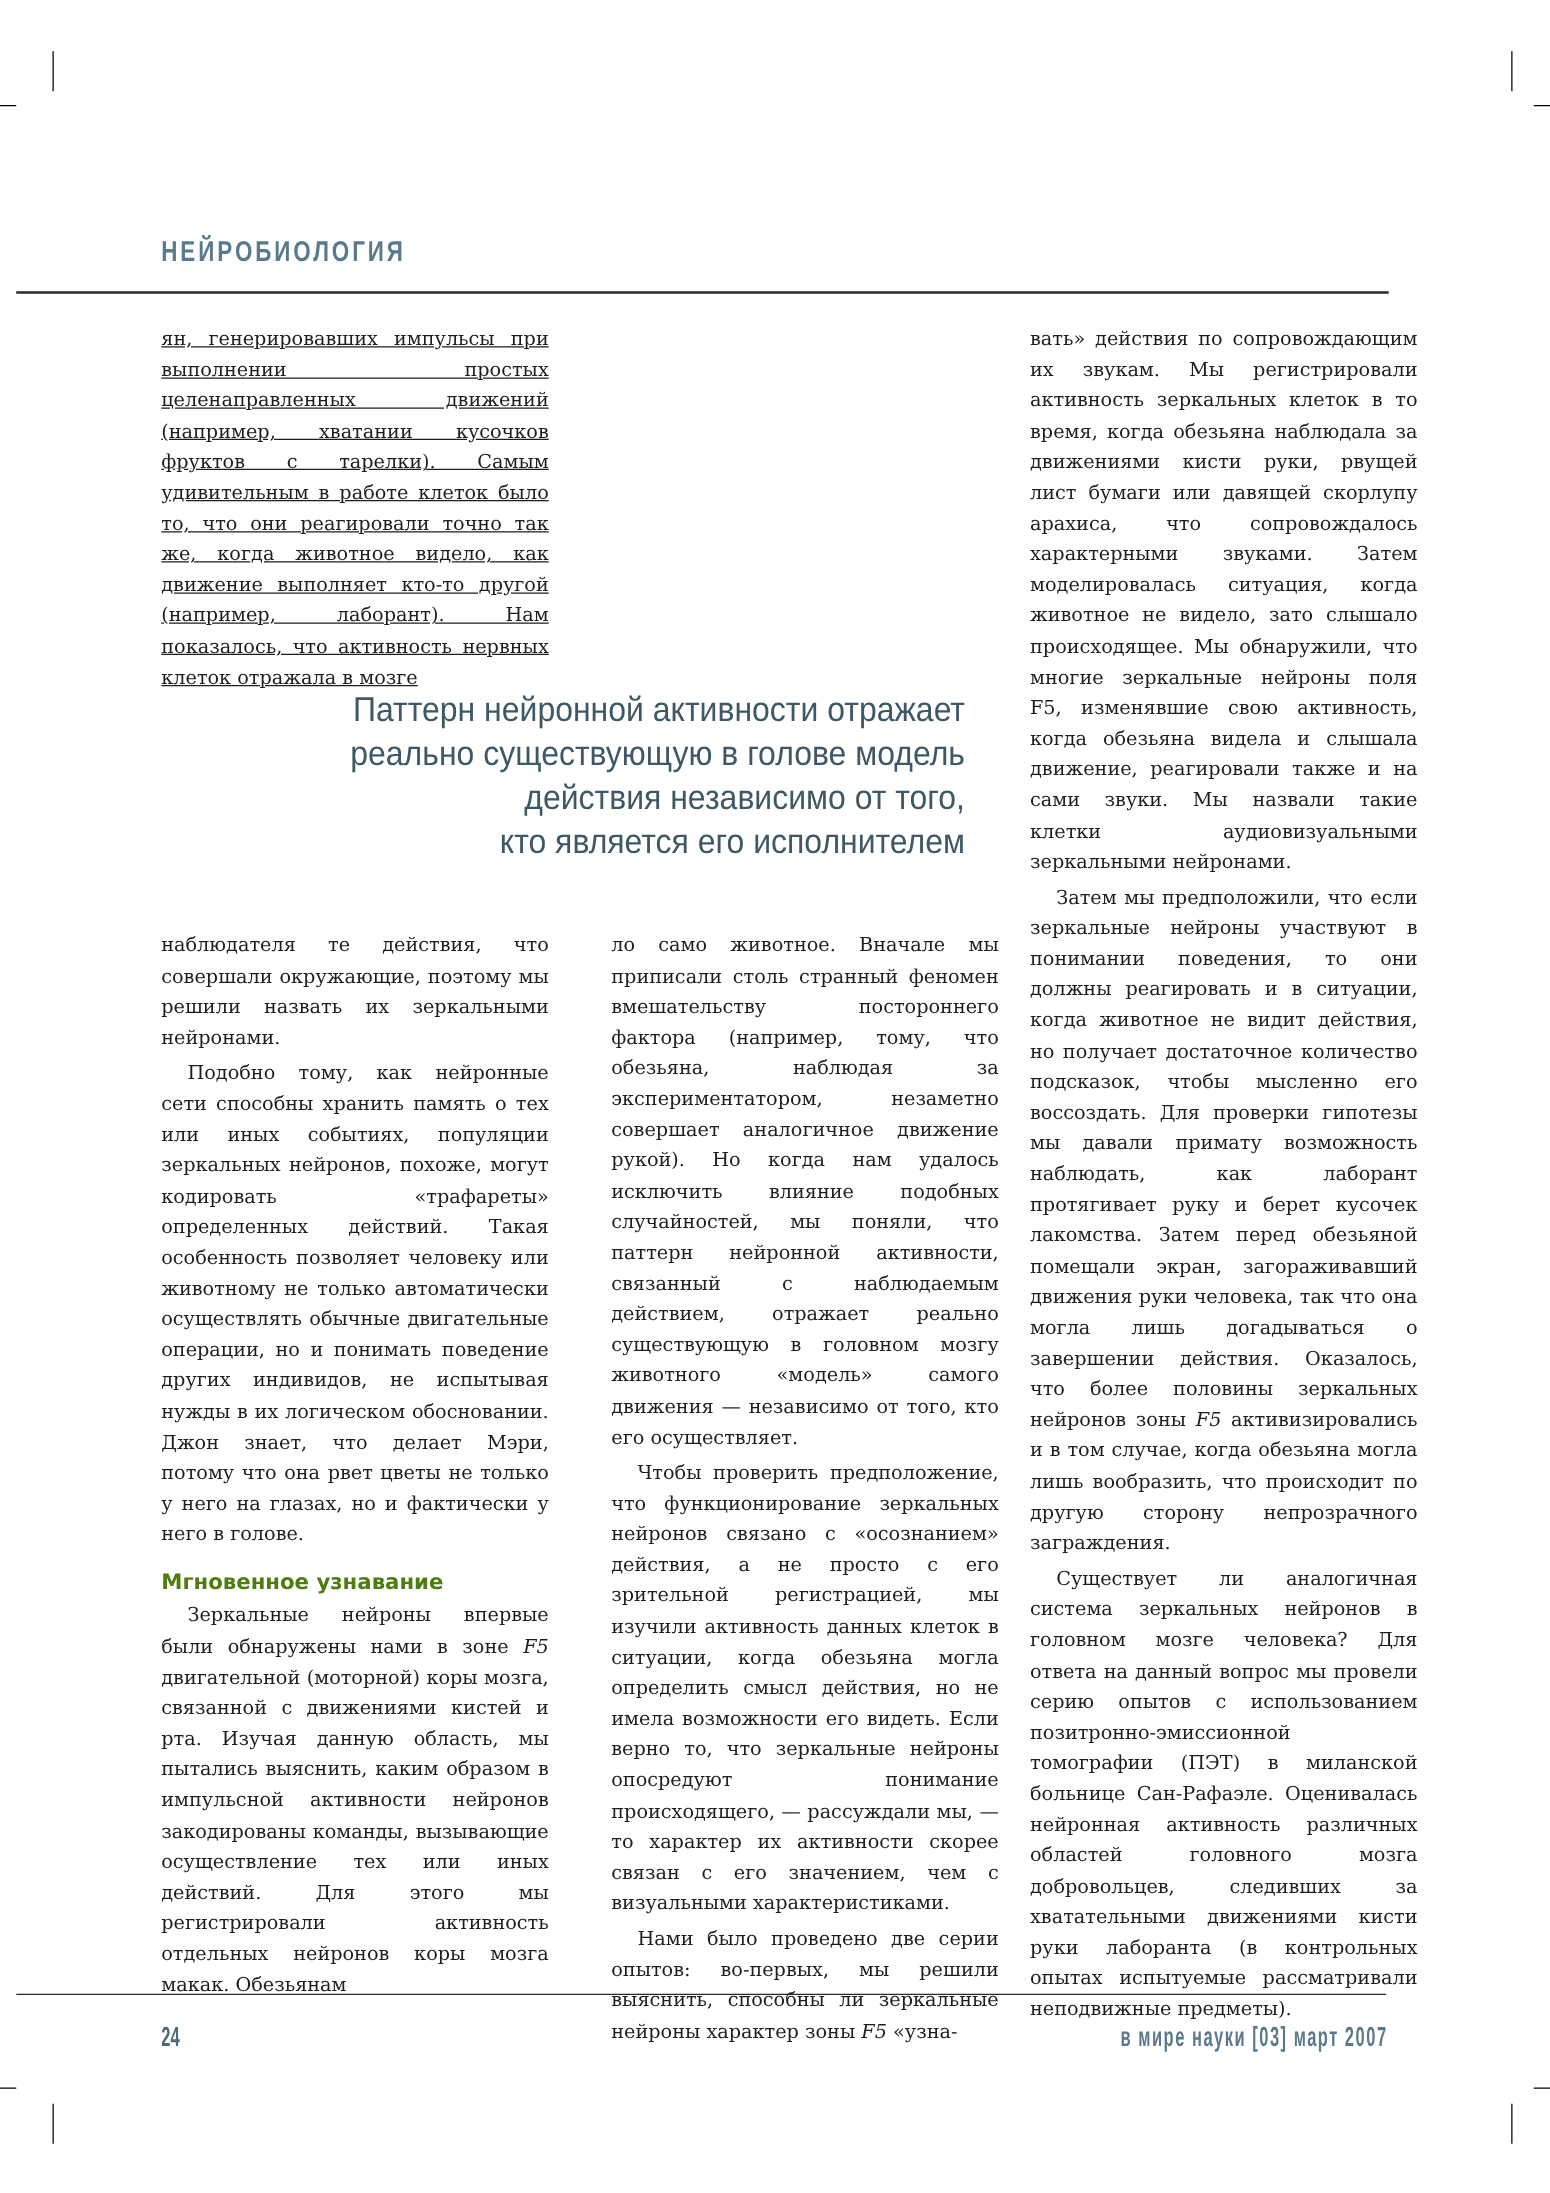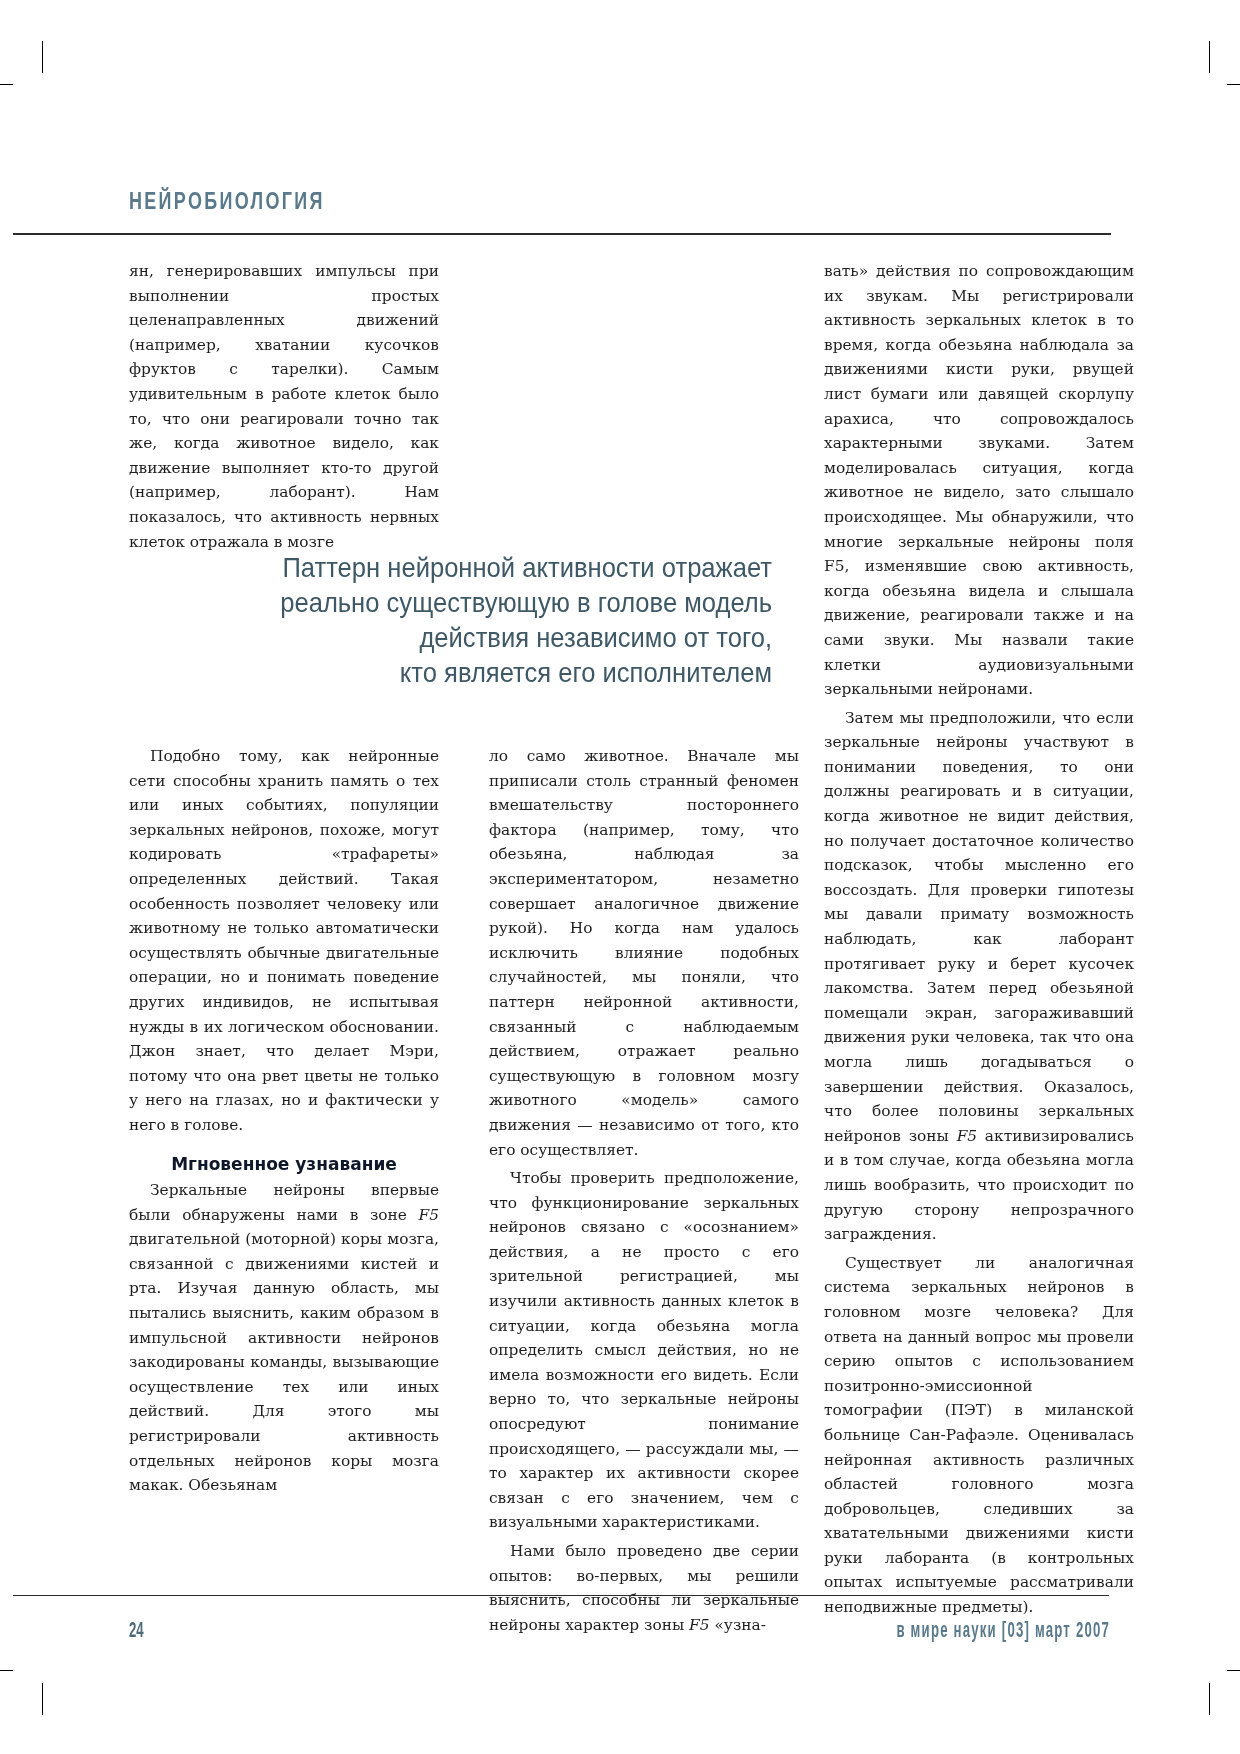--- a/index.html
+++ b/index.html
@@ -13,30 +13,30 @@
 
   .rule { position: absolute; left: 13px; width: 1098px; height: 2px; background: #2a2a2a; }
   .rule.top { top: 233px; }
   .rule.bottom { top: 1595px; height: 1px; left: 13px; width: 1096px; }
 
   .col { position: absolute; width: 310px; font-size: 15.4px; line-height: 24.6px; text-align: justify; }
   .col p { margin: 0; }
   .col p.ind { text-indent: 21px; }
   .col p + p { margin-top: 4px; }
 
-  .col1a { left: 129px; top: 259px; }
+  .col1a { left: 129px; top: 259px; text-decoration: underline; }
   .col2a { left: 465px; top: 259px; }
   .col3 { left: 824px; top: 259px; }
   .col1b { left: 129px; top: 744px; }
   .col2b { left: 489px; top: 744px; }
 
   .pullquote { position: absolute; left: 150px; top: 550px; width: 622px; text-align: right; font-family: "Liberation Sans", sans-serif; font-size: 27.5px; line-height: 35px; color: #3e5866; transform: scaleX(0.93); transform-origin: right center; }
   .pullquote span { display: block; }
 
-  .subhead { font-family: "DejaVu Sans", sans-serif; font-weight: bold; font-size: 17px; color: #0f172a; margin: 14px 0 2px 0; text-align: center; }
+  .subhead { font-family: "DejaVu Sans", sans-serif; font-weight: bold; font-size: 17px; color: #4d7c0f; margin: 14px 0 2px 0; text-align: left; }
 
   .folio { position: absolute; top: 1617px; font-family: "Liberation Sans", sans-serif; font-weight: bold; font-size: 22px; color: #4d6a7a; transform: scaleX(0.6); }
   .folio.page-num { left: 129px; transform-origin: left center; }
   .folio.magazine { right: 130px; transform-origin: right center; letter-spacing: 2px; color: #5a7a8c; }
   em.it { }
 </style>
 </head>
 <body>
 
 <div class="crop v" style="left:42px; top:41px;"></div>
@@ -59,20 +59,21 @@
 </div>
 
 <div class="pullquote">
   <span>Паттерн нейронной активности отражает</span>
   <span>реально существующую в голове модель</span>
   <span>действия независимо от того,</span>
   <span>кто является его исполнителем</span>
 </div>
 
 <div class="col col1b">
+  <p>наблюдателя те действия, что совершали окружающие, поэтому мы решили назвать их зеркальными нейронами.</p>
   <p class="ind">Подобно тому, как нейронные сети способны хранить память о тех или иных событиях, популяции зеркальных нейронов, похоже, могут кодировать «трафареты» определенных действий. Такая особенность позволяет человеку или животному не только автоматически осуществлять обычные двигательные операции, но и понимать поведение других индивидов, не испытывая нужды в их логическом обосновании. Джон знает, что делает Мэри, потому что она рвет цветы не только у него на глазах, но и фактически у него в голове.</p>
   <div class="subhead">Мгновенное узнавание</div>
   <p class="ind"><span>Зеркальные нейроны впервые были обнаружены нами в зоне </span><em class="it">F5</em><span> двигательной (моторной) коры мозга, связанной с движениями кистей и рта. Изучая данную область, мы пытались выяснить, каким образом в импульсной активности нейронов закодированы команды, вызывающие осуществление тех или иных действий. Для этого мы регистрировали активность отдельных нейронов коры мозга макак. Обезьянам</span></p>
 </div>
 
 <div class="col col2b">
   <p>ло само животное. Вначале мы приписали столь странный феномен вмешательству постороннего фактора (например, тому, что обезьяна, наблюдая за экспериментатором, незаметно совершает аналогичное движение рукой). Но когда нам удалось исключить влияние подобных случайностей, мы поняли, что паттерн нейронной активности, связанный с наблюдаемым действием, отражает реально существующую в головном мозгу животного «модель» самого движения — независимо от того, кто его осуществляет.</p>
   <p class="ind">Чтобы проверить предположение, что функционирование зеркальных нейронов связано с «осознанием» действия, а не просто с его зрительной регистрацией, мы изучили активность данных клеток в ситуации, когда обезьяна могла определить смысл действия, но не имела возможности его видеть. Если верно то, что зеркальные нейроны опосредуют понимание происходящего, — рассуждали мы, — то характер их активности скорее связан с его значением, чем с визуальными характеристиками.</p>
   <p class="ind"><span>Нами было проведено две серии опытов: во-первых, мы решили выяснить, способны ли зеркальные нейроны характер зоны </span><em class="it">F5</em><span> «узна-</span></p>
 </div>

